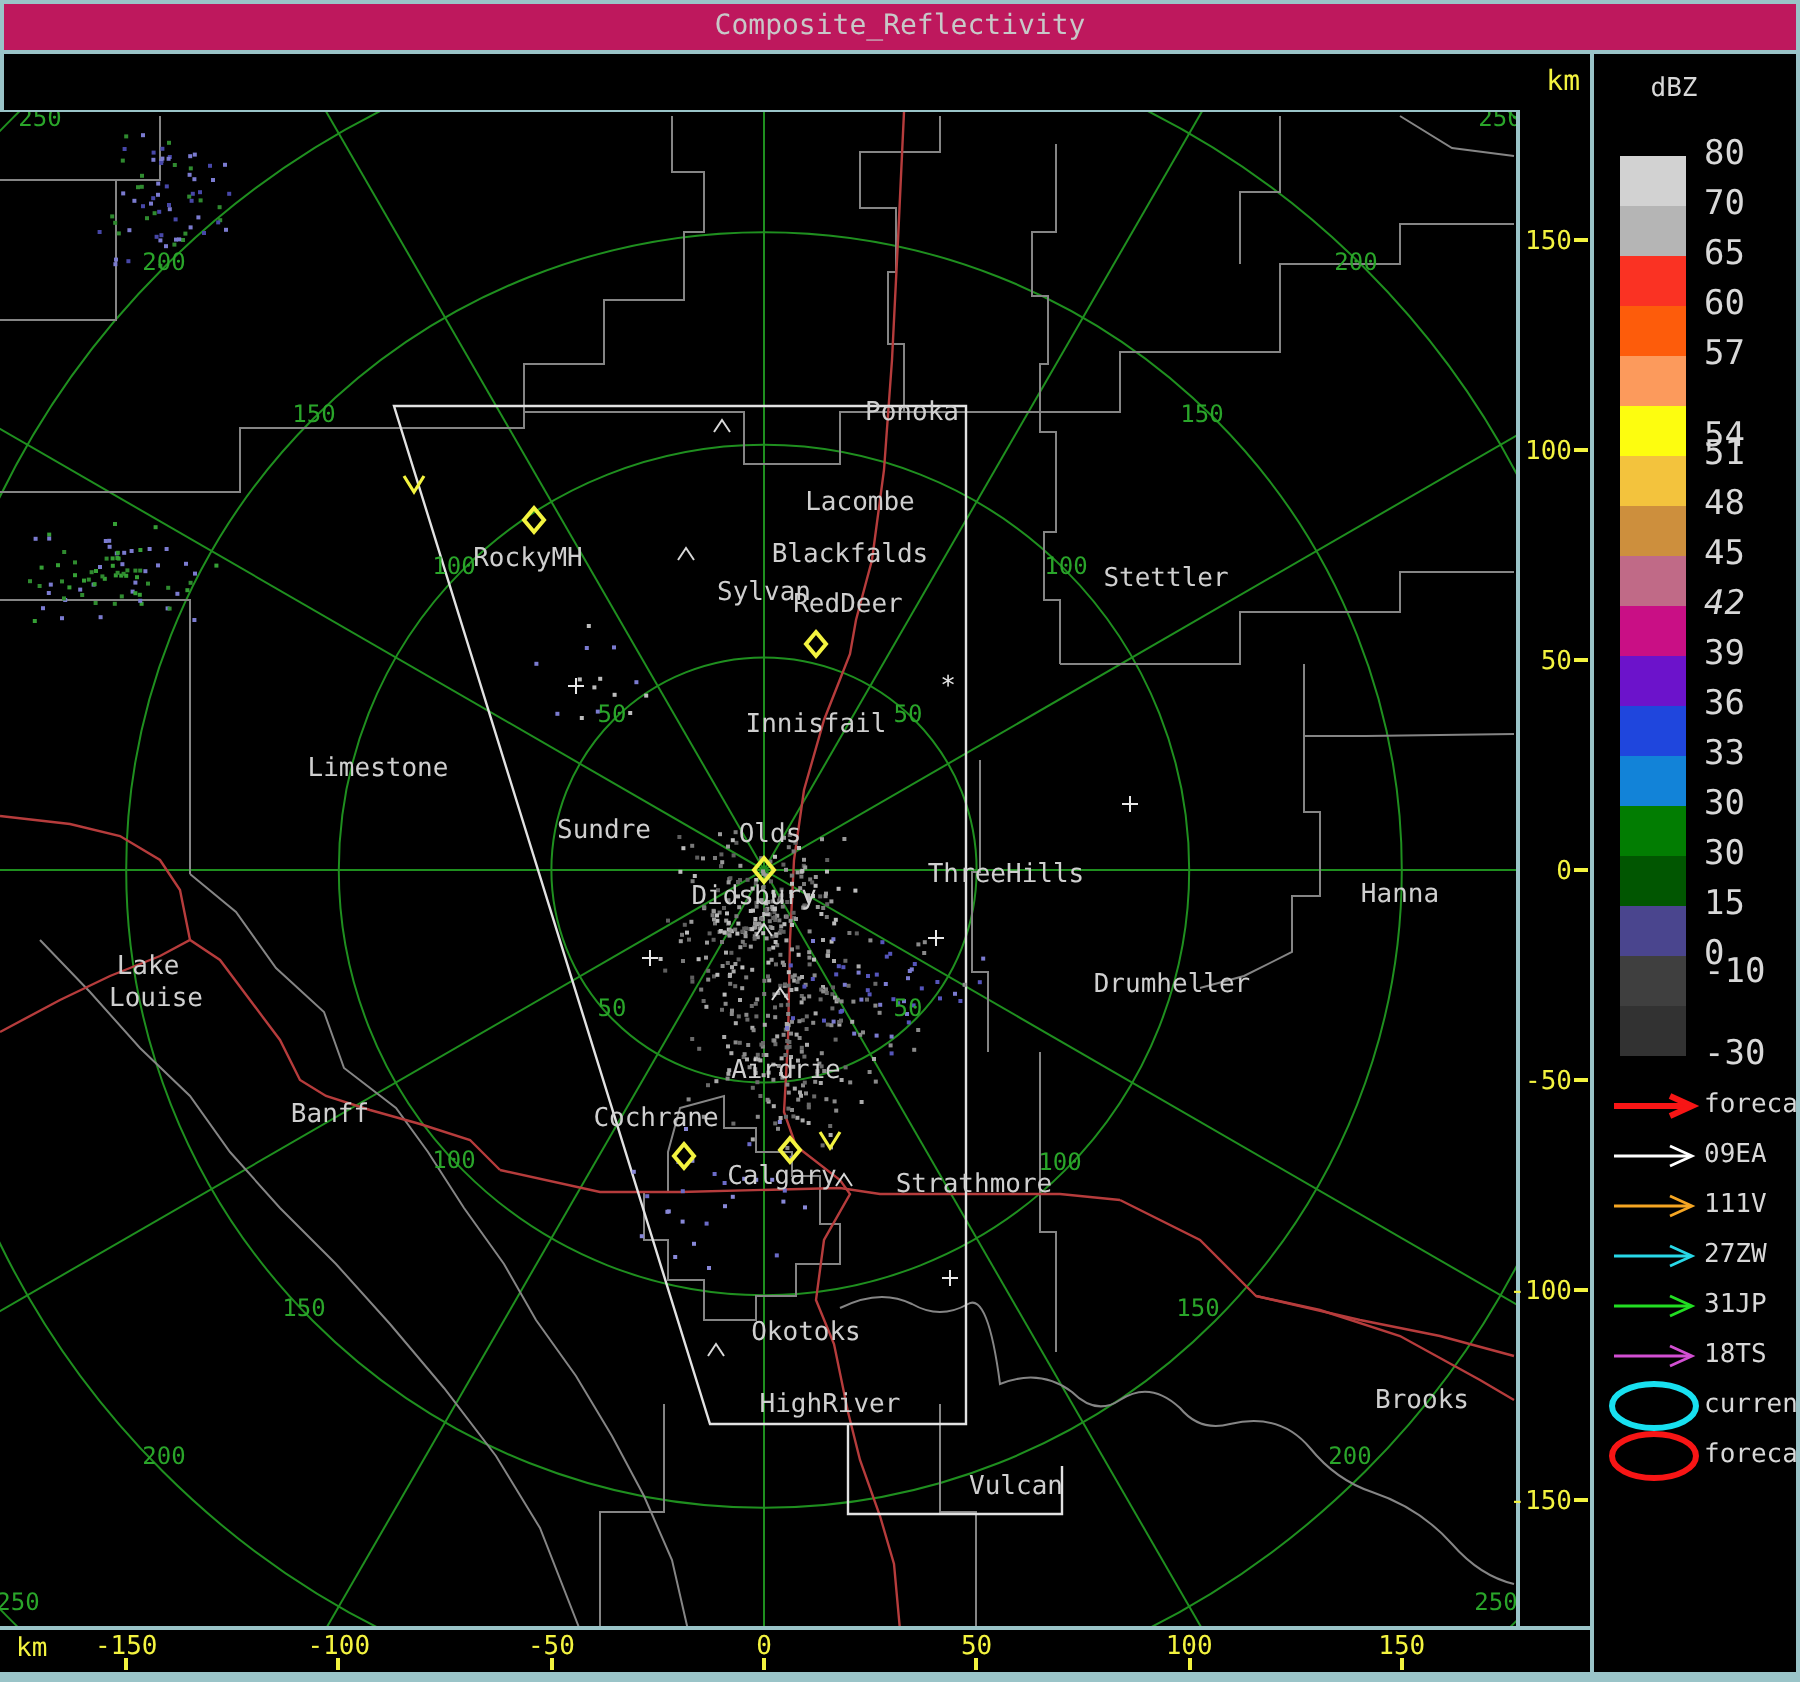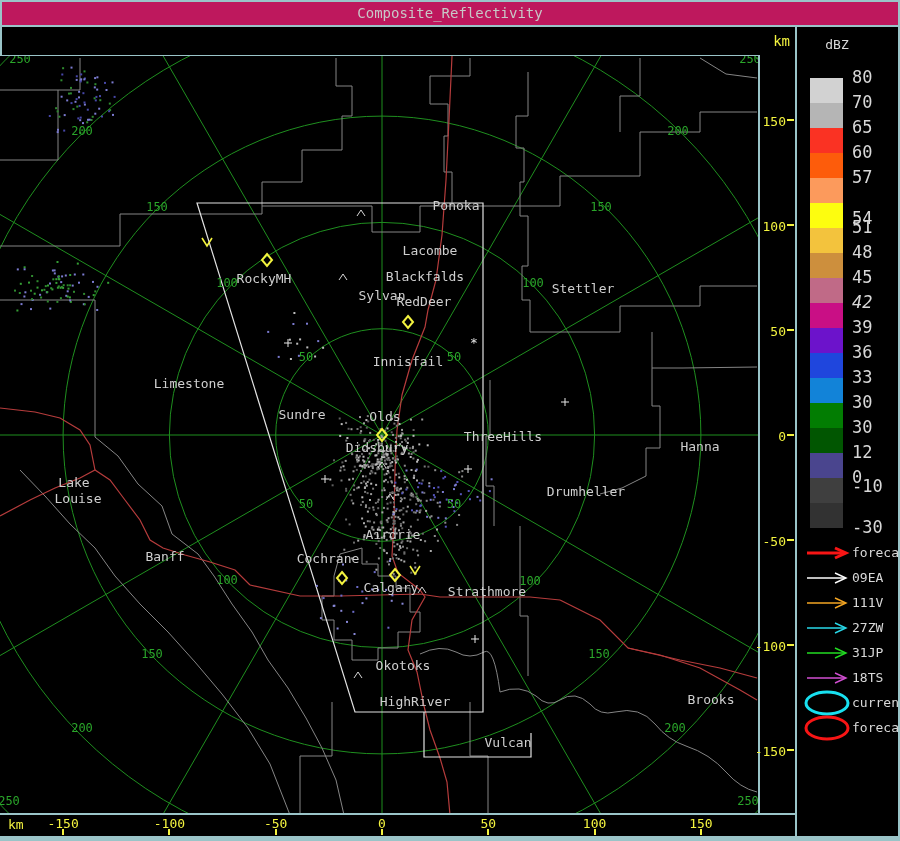--- a/index.html
+++ b/index.html
@@ -946,21 +946,21 @@
       <div class="lg-label" style="top: 301px;">39</div>
       <div class="lg-block" style="top: 326px; background: rgb(31, 70, 221);"></div>
       <div class="lg-label" style="top: 326px;">36</div>
       <div class="lg-block" style="top: 351px; background: rgb(18, 131, 216);"></div>
       <div class="lg-label" style="top: 351px;">33</div>
       <div class="lg-block" style="top: 376px; background: rgb(2, 125, 2);"></div>
       <div class="lg-label" style="top: 376px;">30</div>
       <div class="lg-block" style="top: 401px; background: rgb(1, 86, 1);"></div>
       <div class="lg-label" style="top: 401px;">30</div>
       <div class="lg-block" style="top: 426px; background: rgb(74, 69, 142);"></div>
-      <div class="lg-label" style="top: 426px;">12</div>
+      <div class="lg-label" style="top: 426px;">15</div>
       <div class="lg-block" style="top: 451px; background: rgb(63, 63, 63);"></div>
       <div class="lg-label" style="top: 451px;">0</div>
       <div class="lg-block" style="top: 476px; background: rgb(50, 50, 50);"></div>
       <div class="lg-label" style="top: 460px;">-10</div>
       <div class="lg-label" style="top: 501px;">-30</div>
     </div>
   <svg id="vectors" class="abs" style="left:0;top:510px" width="101" height="250" viewBox="0 0 101 250">
       <line x1="10" y1="16" x2="48" y2="16" stroke="#f81515" stroke-width="3"></line>
       <path d="M38,11 L49,16 L38,21" fill="none" stroke="#f81515" stroke-width="3"></path>
       <line x1="10" y1="41" x2="48" y2="41" stroke="#ffffff" stroke-width="1.4"></line>

